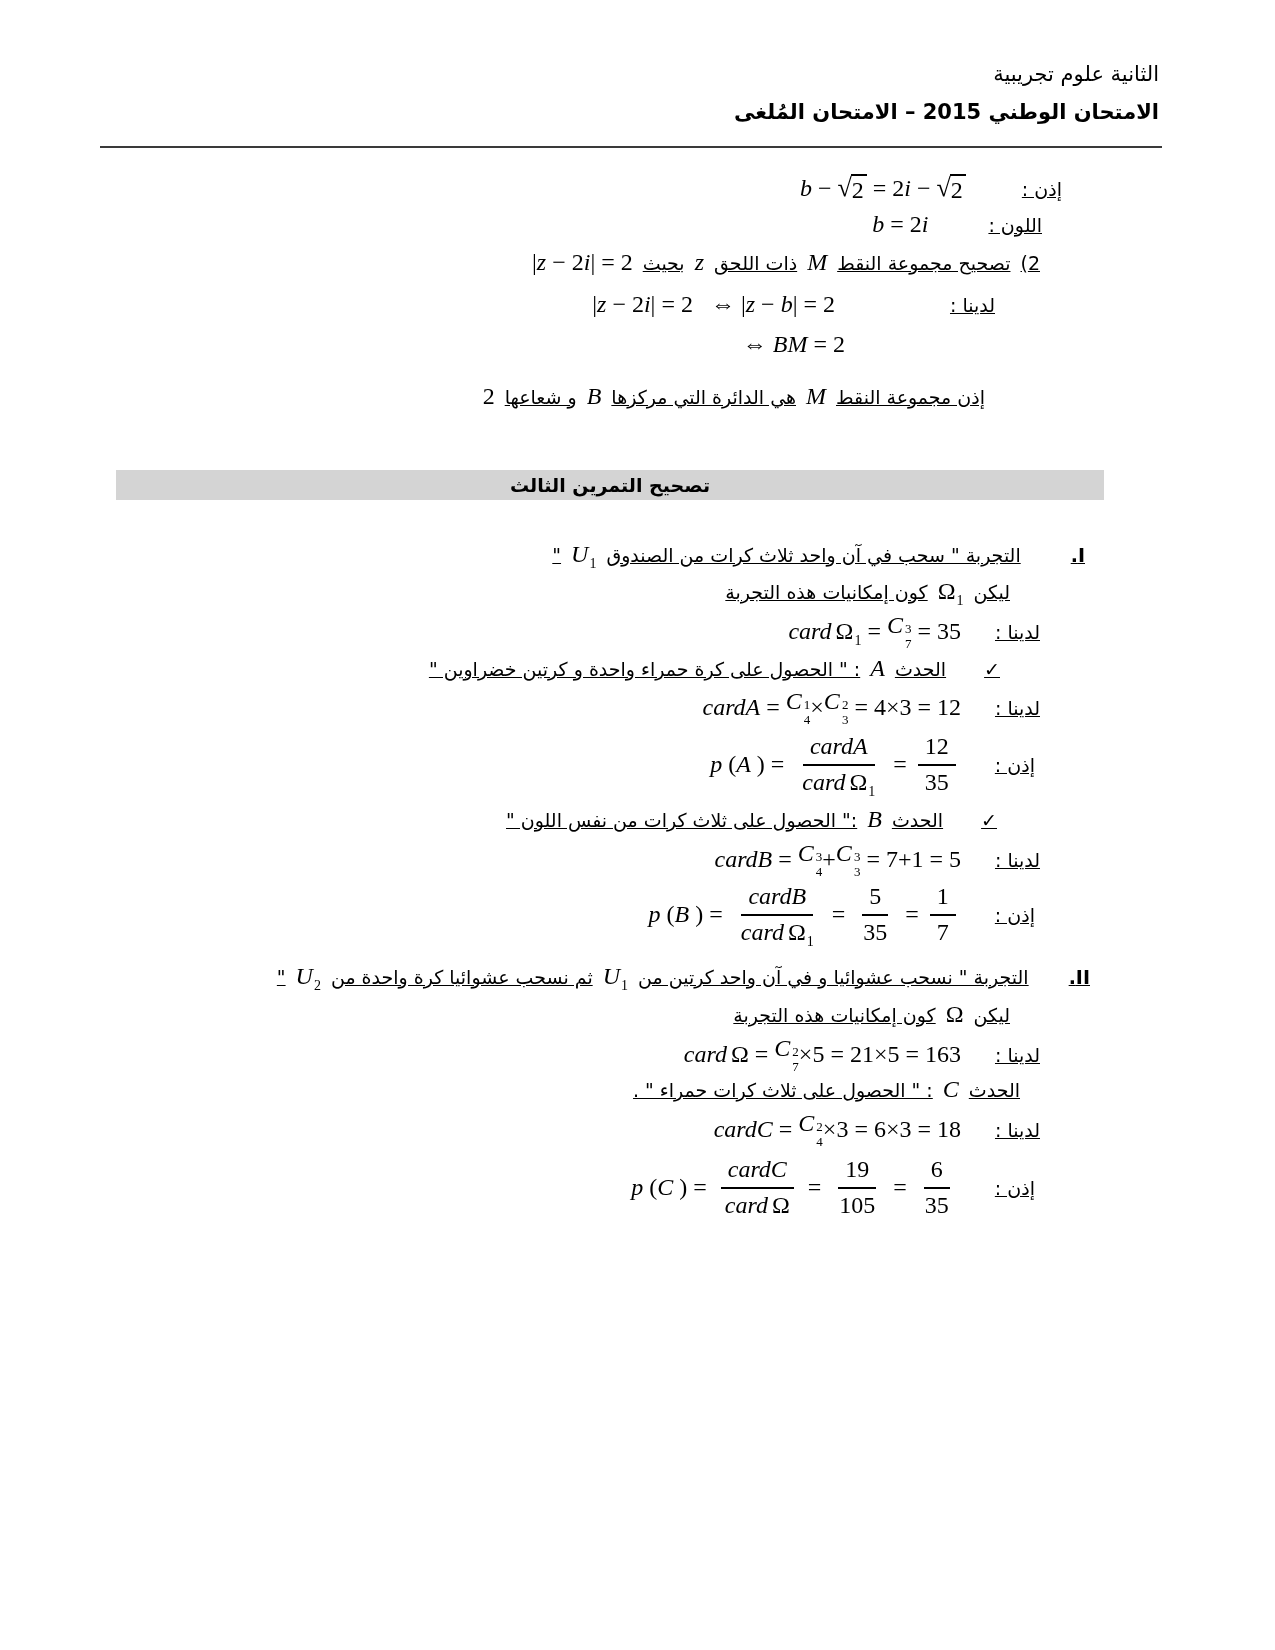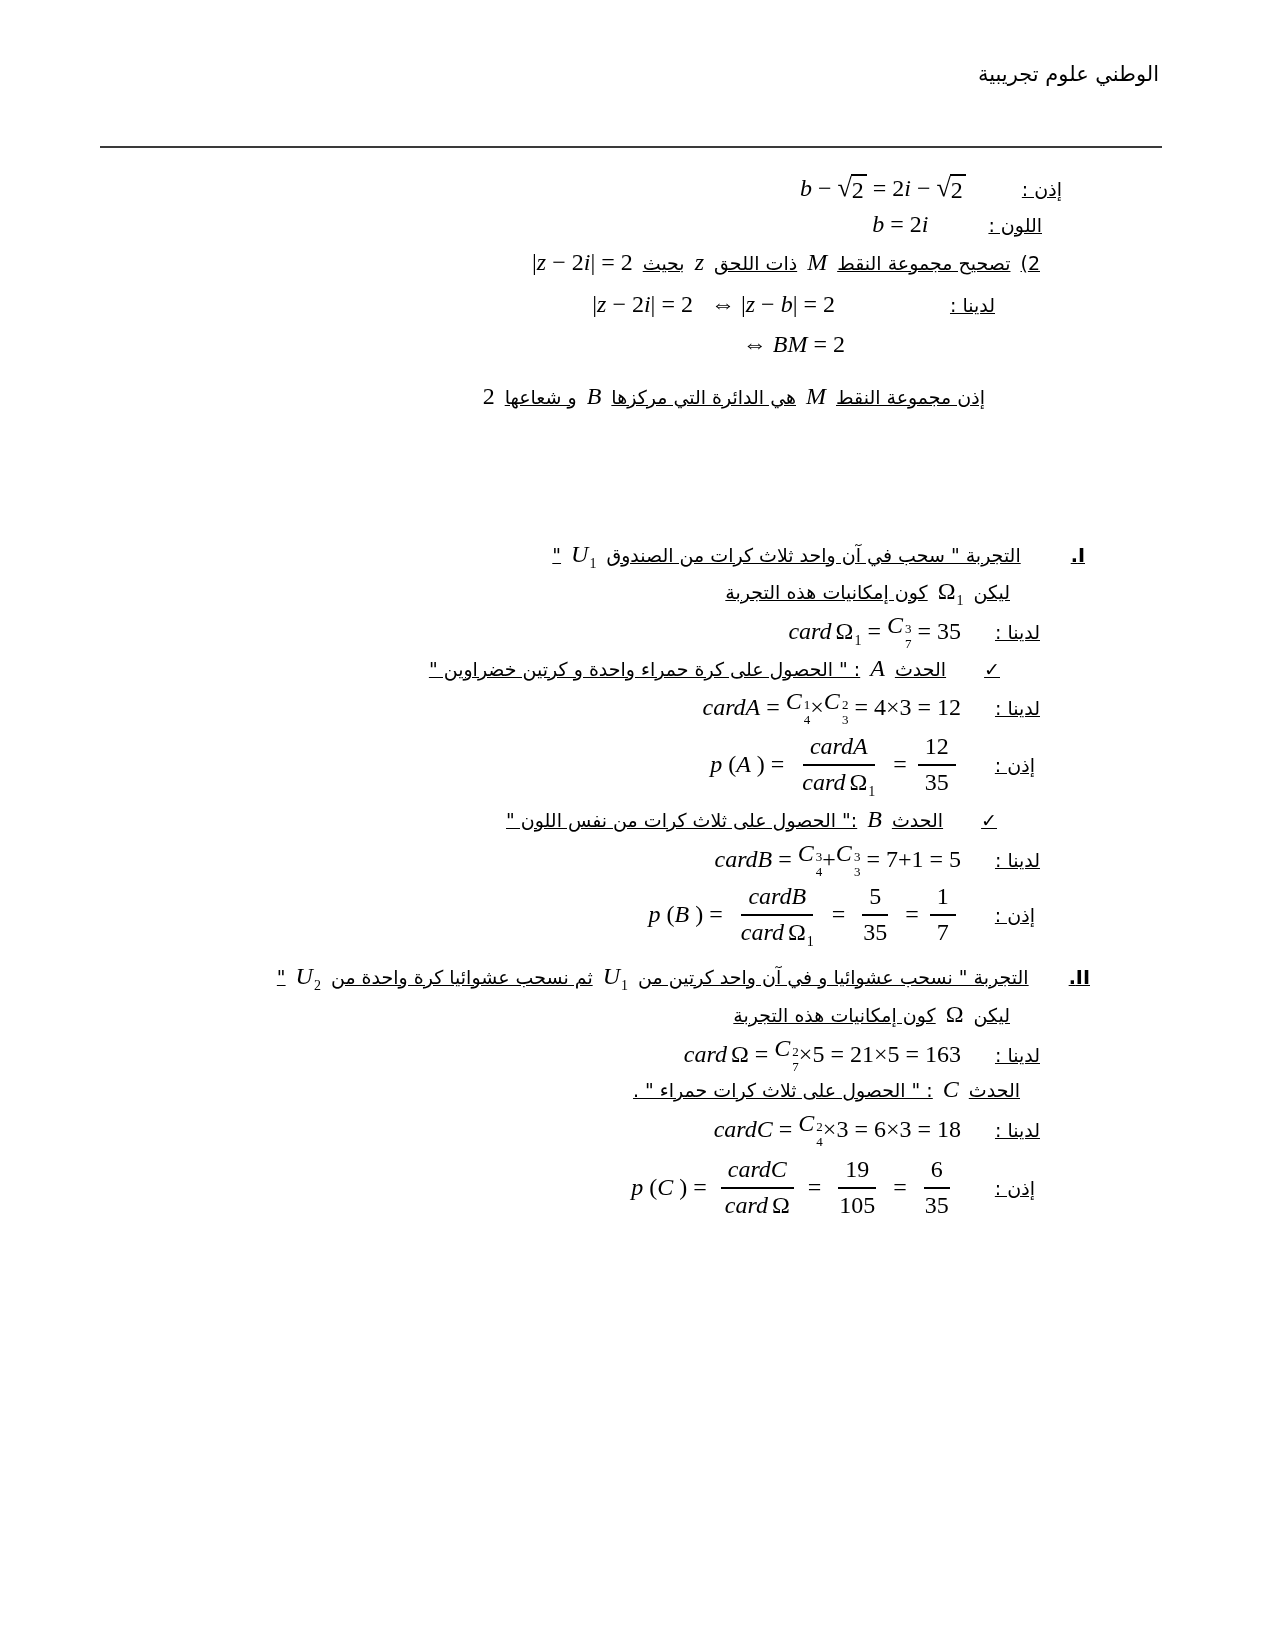--- a/index.html
+++ b/index.html
@@ -75,21 +75,22 @@
   #ln-ii-card-omega { top:1035px; right:235px; }
   #ln-ii-event-c    { top:1073px; right:255px; }
   #ln-ii-card-c     { top:1110px; right:235px; }
   #ln-ii-p-c        { top:1151px; right:240px; }
 </style>
 </head>
 <body>
 
 <div class="page">
 
-  <div class="hdr" id="hdr1">الوطني علوم تجريبية</div>
+  <div class="hdr" id="hdr1">الثانية علوم تجريبية</div>
+  <div class="hdr" id="hdr2">الامتحان الوطني 2015 – الامتحان المُلغى</div>
   <div class="rule"></div>
 
   <div class="line" id="ln-eq-b-sqrt">
       <span class="ar">إذن :</span>
       <span class="gap" style="width: 36px;"></span>
       <span class="math">
         <span class="mi">b</span>
         <span class="mr"> − </span>
         <span class="sqrt">
           <span class="rad">√</span>
@@ -166,20 +167,23 @@
       <span class="ar">هي الدائرة التي مركزها</span>
       <span class="math">
         <span class="mi">B</span>
       </span>
       <span class="ar">و شعاعها</span>
       <span class="math">
         <span class="mr">2</span>
       </span>
     </div>
 
+  <div class="section-bar">
+    <span class="section-title">تصحيح التمرين الثالث</span>
+  </div>
 
   <div class="line" id="ln-i-exp">
       <span class="ar bold">I.</span>
       <span class="gap" style="width: 30px;"></span>
       <span class="ar">التجربة " سحب في آن واحد ثلاث كرات من الصندوق</span>
       <span class="math">
         <span class="mgrp">
           <span class="mi">U</span>
           <span class="subscript">1</span>
         </span>

